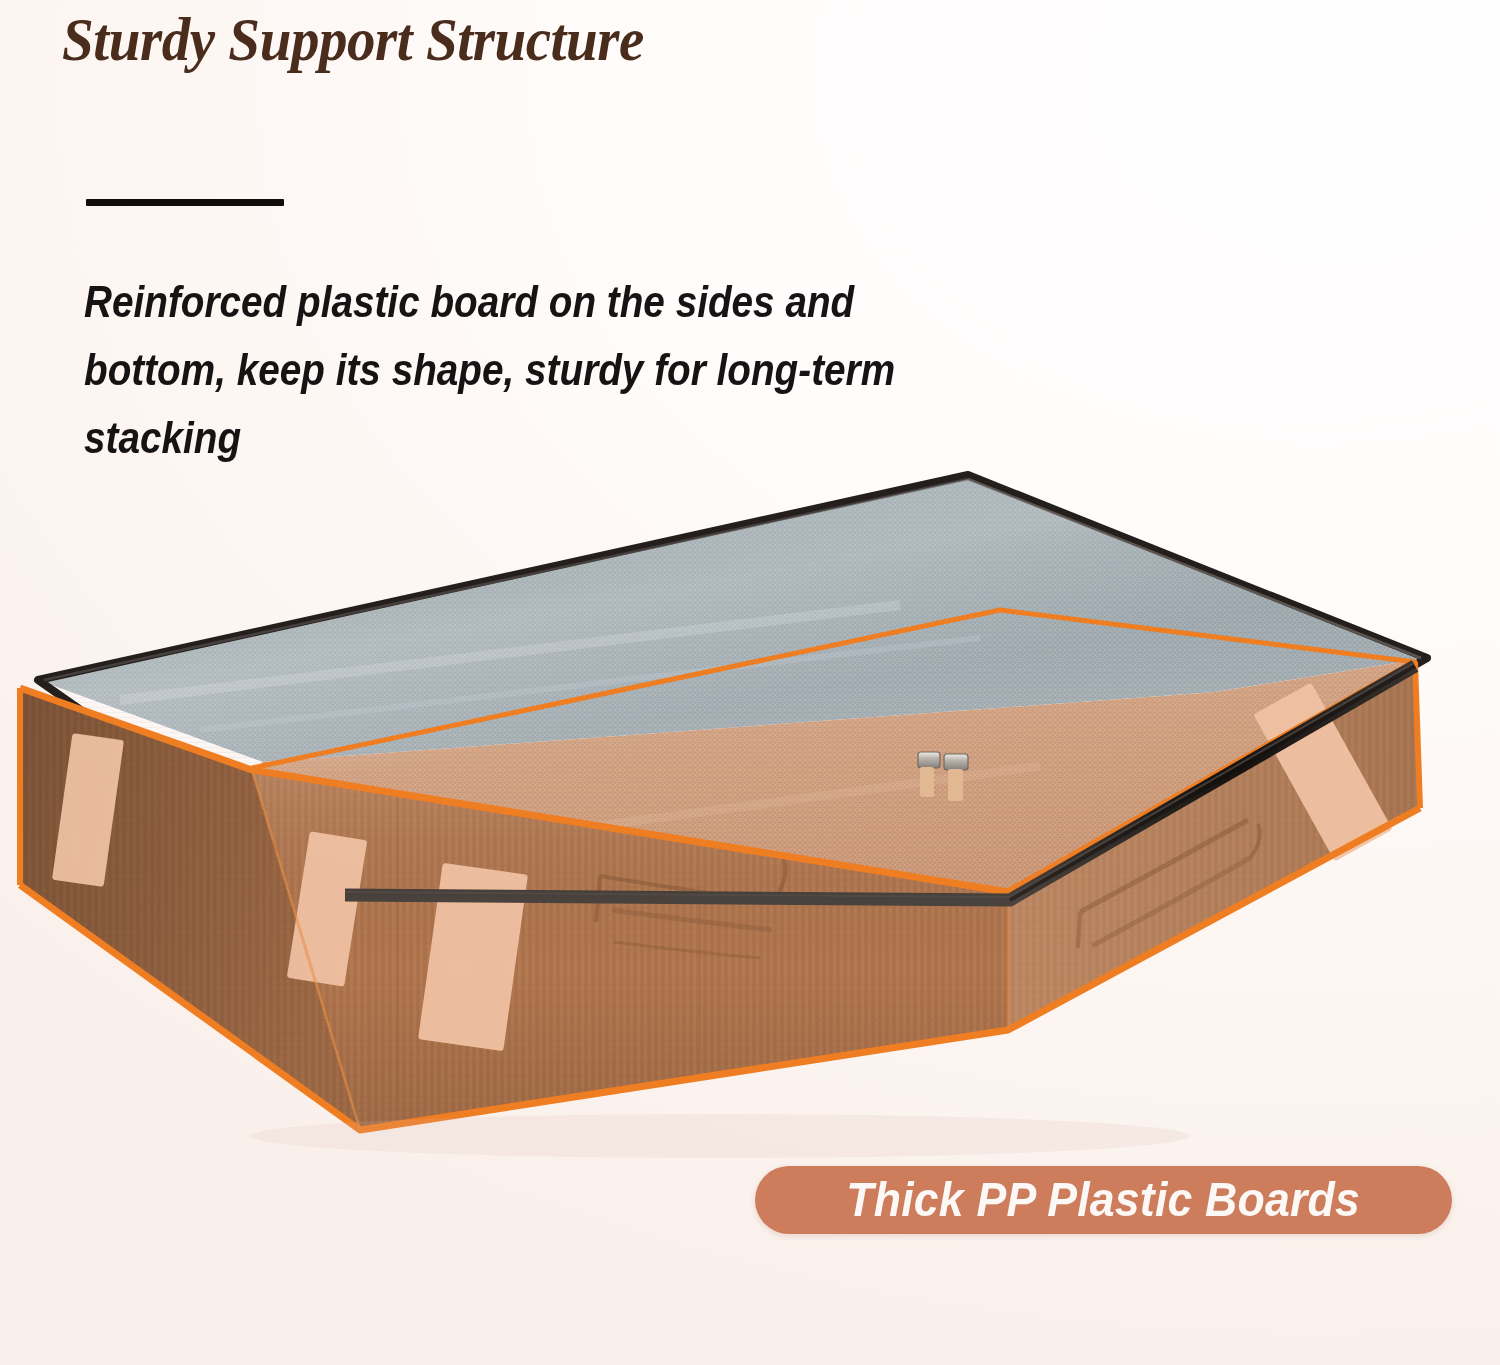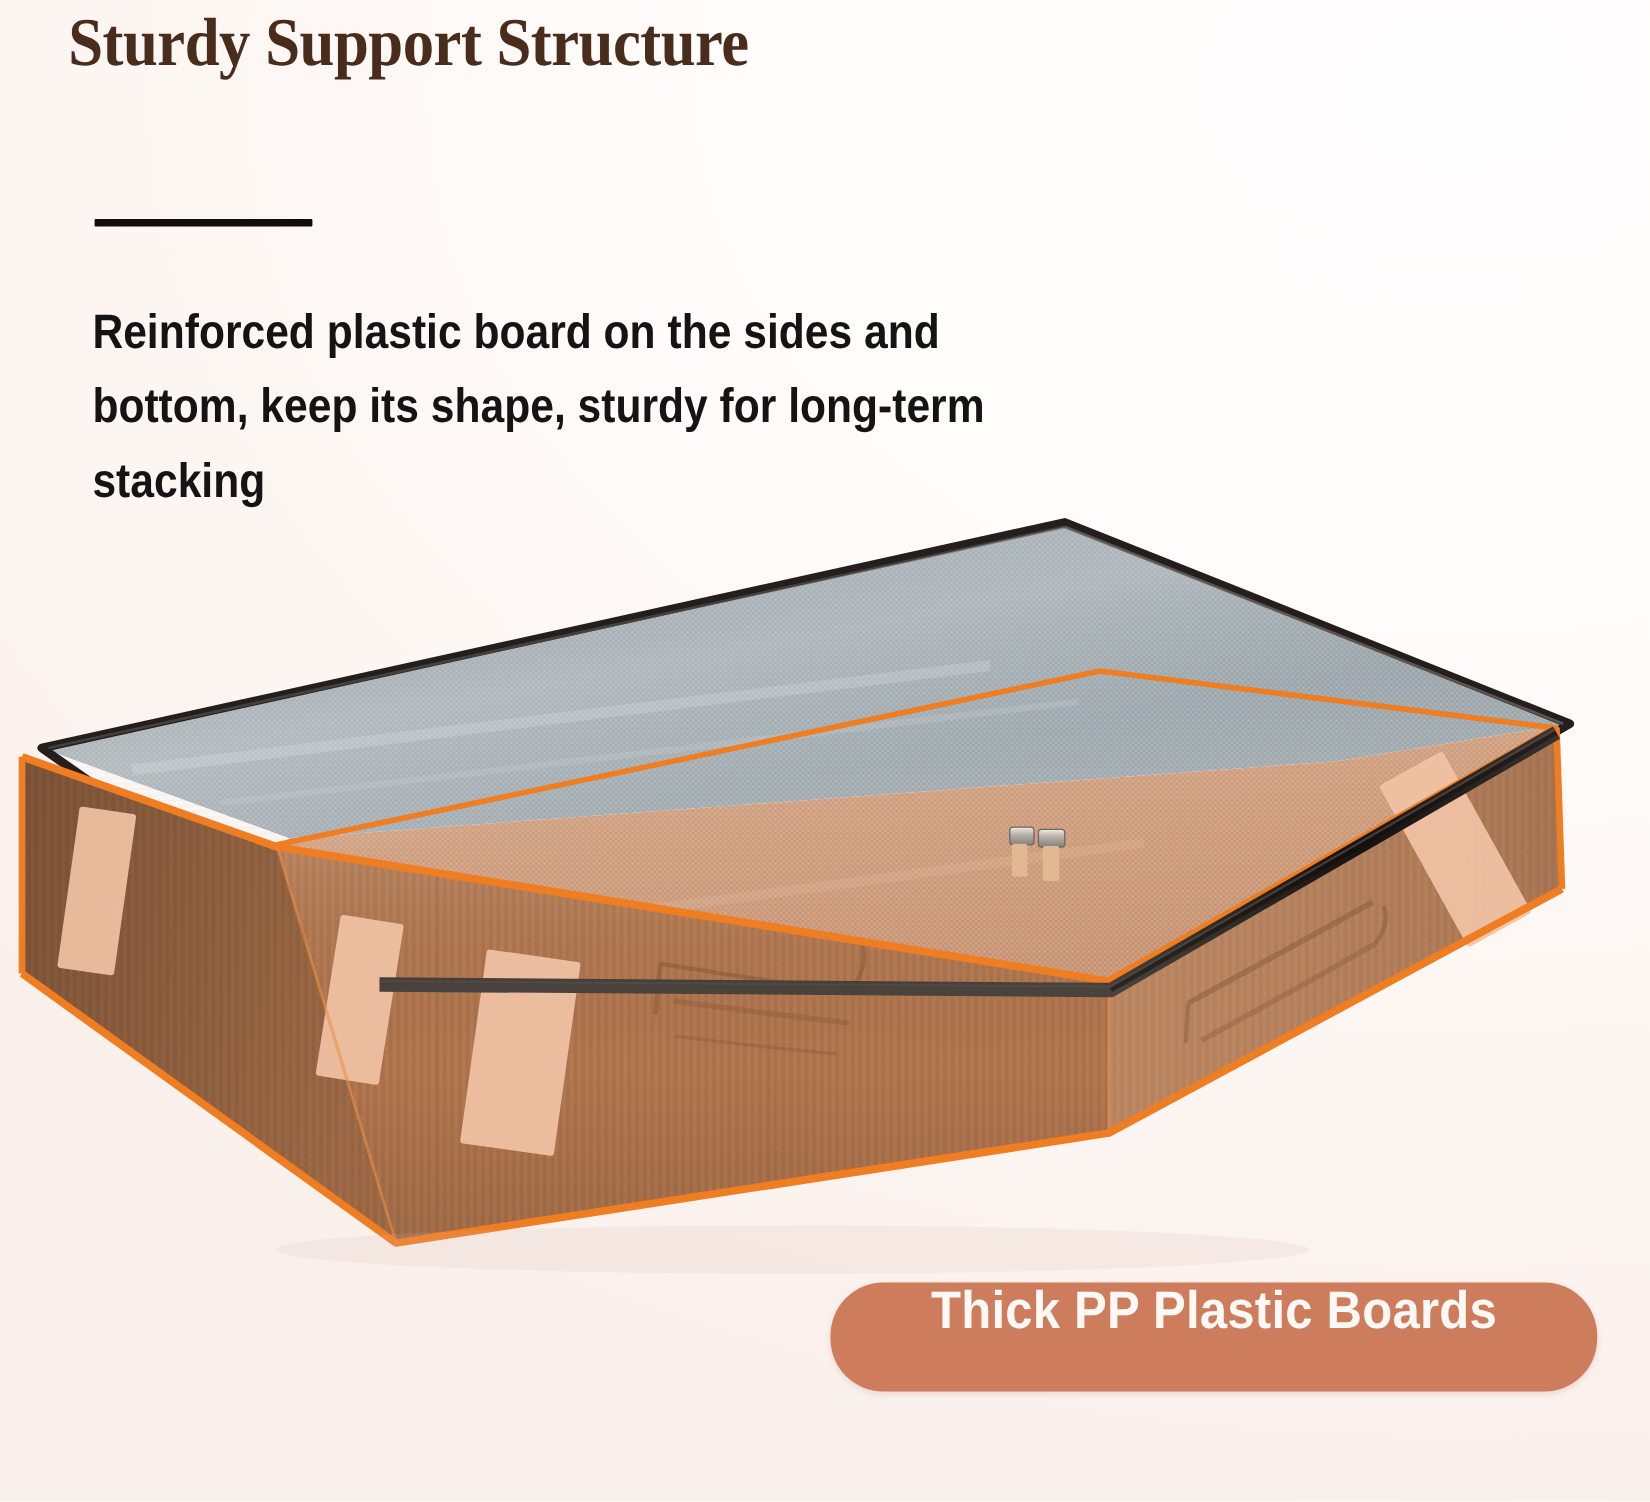--- a/index.html
+++ b/index.html
@@ -9,20 +9,21 @@
     font-family:"Liberation Sans", sans-serif;
     background:#fdfcfb;
     overflow:hidden;
   }
   #page {
     position:relative;
     width:1500px; height:1365px;
     background:
       radial-gradient(120% 95% at 88% 6%, #fffefe 0%, #fffdfc 34%, #fdf7f4 62%, #faf0eb 100%);
     overflow:hidden;
+    font-style:italic;
   }
 
   
   #headline {
     position:absolute; left:62px; top:2px;
     font-family:"Liberation Serif", serif;
     font-weight:bold;
     font-size:62px;
     line-height:74px;
     letter-spacing:-0.5px;
@@ -45,24 +46,24 @@
     font-size:44px;
     line-height:68px;
     color:#151313;
     transform:scaleX(0.88);
     transform-origin:left top;
   }
 
   
   #badge {
     position:absolute; left:755px; top:1166px;
-    width:697px; height:99px;
+    width:697px; height:68px;
     background:#cd7d5c;
     border-radius:48px;
-    display:flex; align-items:flex-start; justify-content:center;
+    display:flex; align-items:center; justify-content:center;
     box-shadow:0 2px 6px rgba(150,90,60,0.18);
   }
   #badge-label {
     font-family:"Liberation Sans", sans-serif;
     font-weight:bold;
     font-size:48px;
     line-height:52px;
     color:#fcf8f6;
     letter-spacing:0.2px;
     transform:scaleX(0.93);

